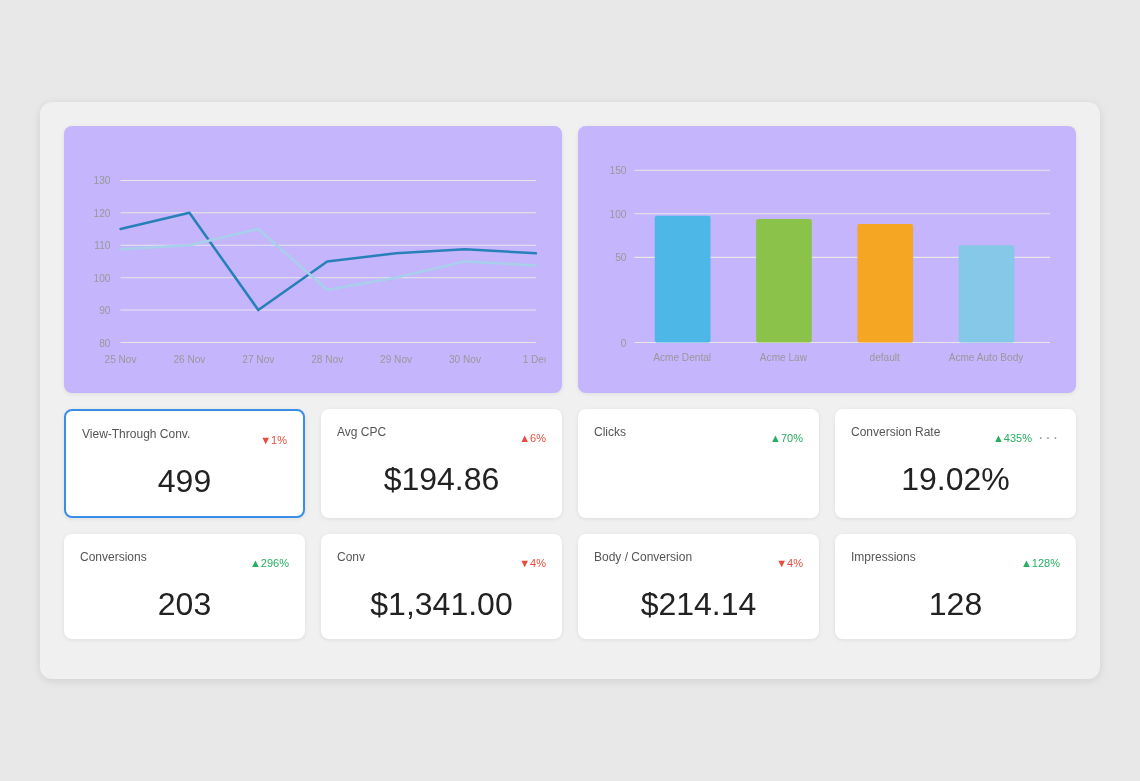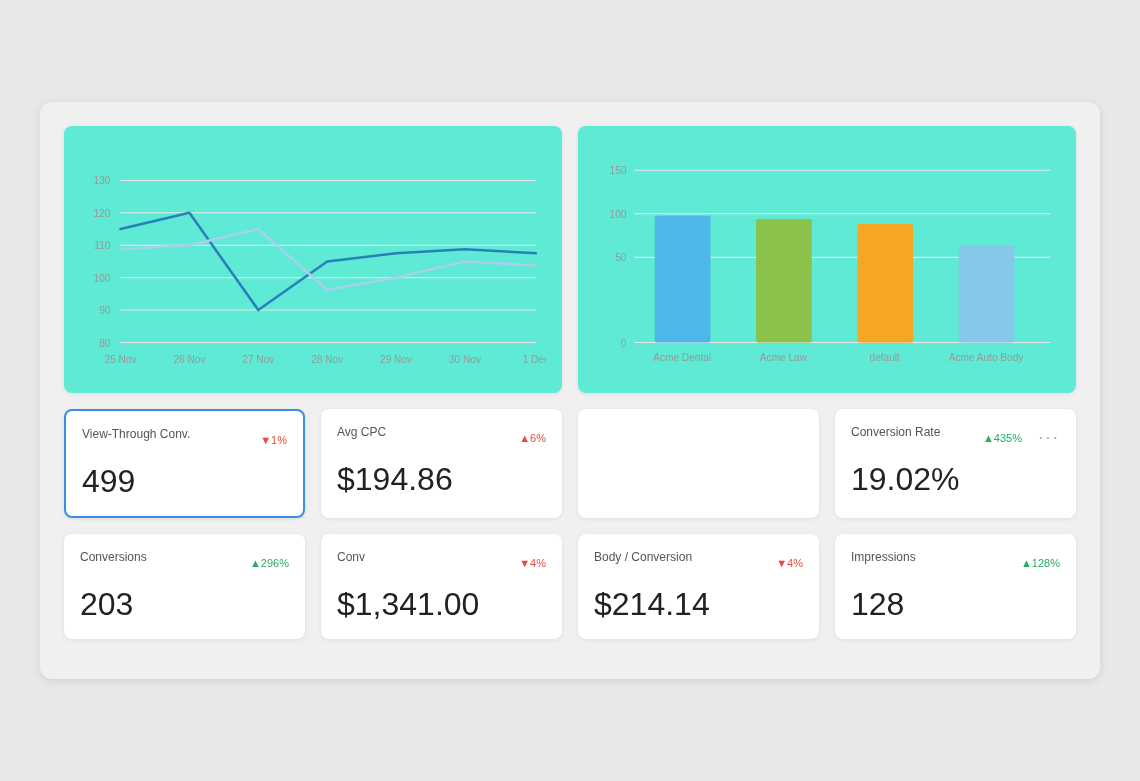--- a/index.html
+++ b/index.html
@@ -19,21 +19,21 @@
       width: 1060px;
       box-shadow: 0 2px 8px rgba(0,0,0,0.1);
     }
     .top-row {
       display: grid;
       grid-template-columns: 1fr 1fr;
       gap: 16px;
       margin-bottom: 16px;
     }
     .chart-card {
-      background: #5eead4;
+      background: #c4b5fd;
       border-radius: 8px;
       padding: 16px;
       box-shadow: 0 1px 4px rgba(0,0,0,0.08);
     }
     .card-header {
       display: flex;
       align-items: center;
       justify-content: space-between;
       margin-bottom: 8px;
     }
@@ -68,20 +68,21 @@
     .badge-neutral {
       font-size: 11px;
       color: #27ae60;
     }
     
     .metric-row {
       display: grid;
       grid-template-columns: 1fr 1fr 1fr 1fr;
       gap: 16px;
       margin-bottom: 16px;
+      text-align: center;
     }
     .metric-card {
       background: #fff;
       border-radius: 8px;
       padding: 16px;
       box-shadow: 0 1px 4px rgba(0,0,0,0.08);
       position: relative;
     }
     .metric-card.selected {
       border: 2px solid #3a8ee6;
@@ -220,25 +221,31 @@
       <div class="metric-card">
         <div class="metric-header">
           <span class="metric-label">Avg CPC</span>
           <div style="display: flex; align-items: center; gap: 6px;">
             <span class="badge-red">▲6%</span>
           </div>
         </div>
         <div class="metric-number">$194.86</div>
       </div>
       <div class="metric-card">
+        <div class="metric-header">
+          <span class="metric-label">Clicks</span>
+          <div style="display: flex; align-items: center; gap: 6px;">
+            <span class="badge-green">▲70%</span>
+          </div>
+        </div>
       </div>
       <div class="metric-card">
         <div class="metric-header">
           <span class="metric-label">Conversion Rate</span>
-          <div style="display: flex; align-items: center; gap: 16px;">
+          <div style="display: flex; align-items: center; gap: 6px;">
             <span class="badge-green">▲435%</span>
             <span class="dots-menu">···</span>
           </div>
         </div>
         <div class="metric-number">19.02%</div>
       </div>
     </div>
 
   <div class="metric-row" id="metrics-bottom">
       <div class="metric-card">

